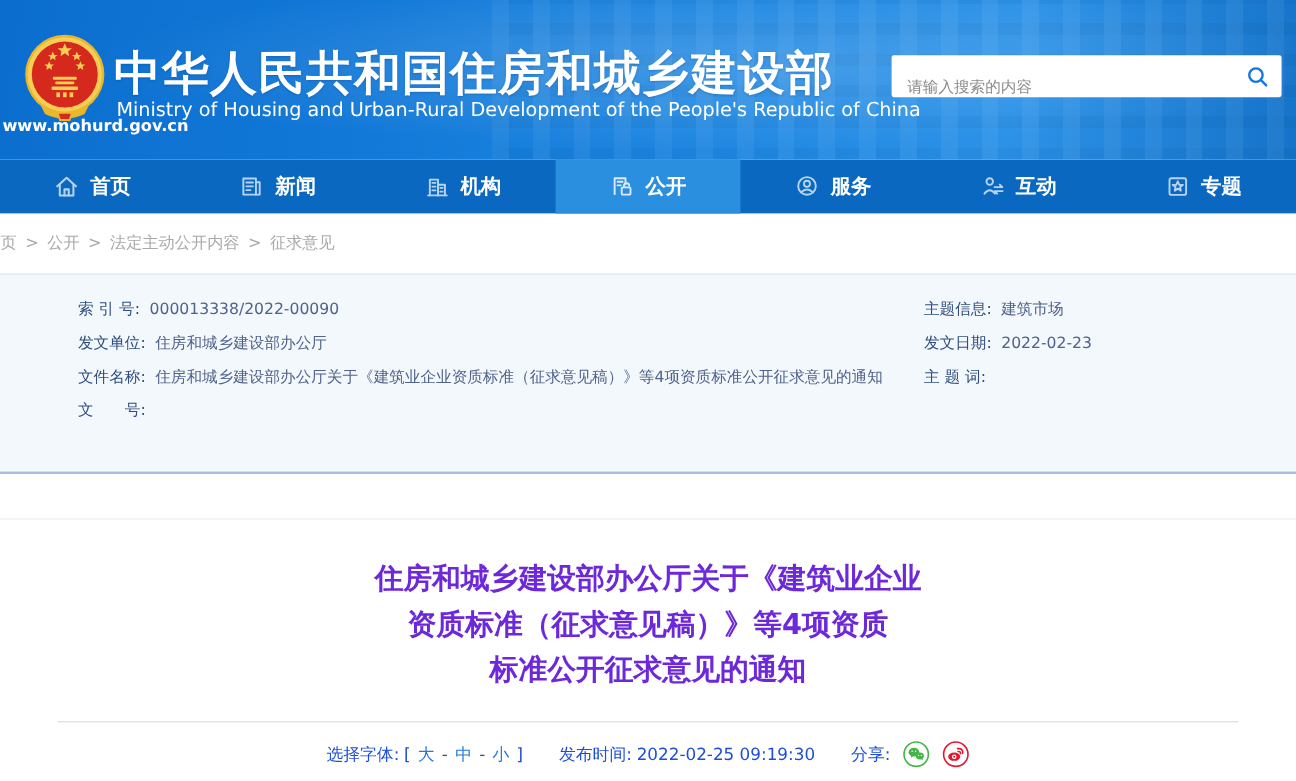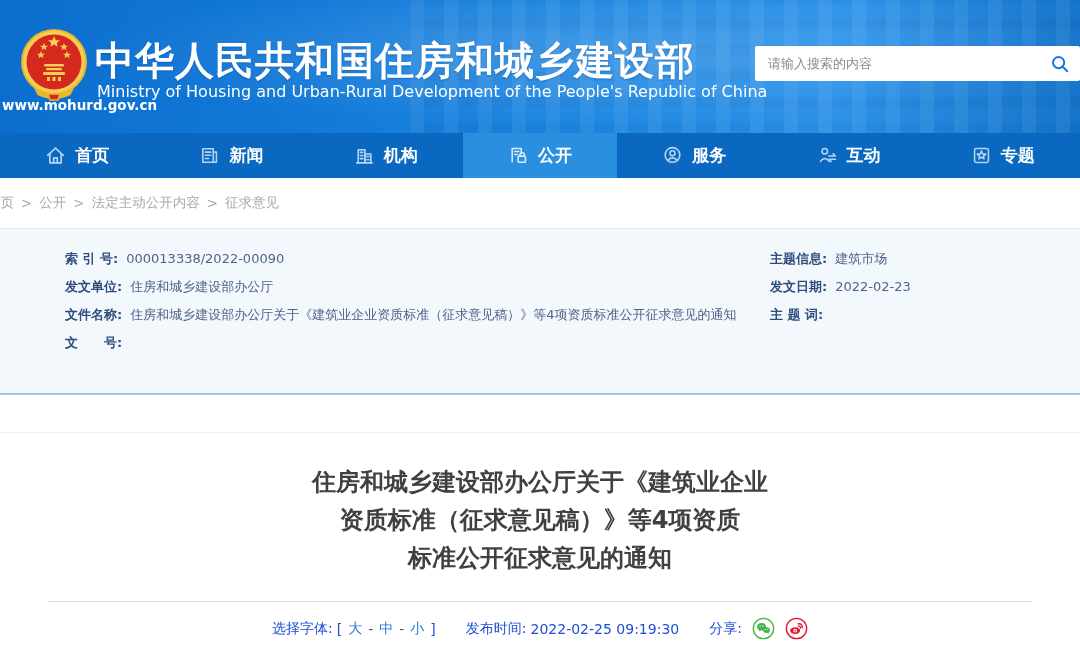--- a/index.html
+++ b/index.html
@@ -13,22 +13,22 @@
   .header-glow { position:absolute; inset:0; pointer-events:none;
     background:radial-gradient(ellipse at 55% 40%, rgba(255,255,255,.16), transparent 62%); }
   .header-windows { position:absolute; right:0; top:0; width:62%; height:100%; opacity:.10;
     background:repeating-linear-gradient(90deg, rgba(255,255,255,.55) 0 14px, transparent 14px 34px),
                repeating-linear-gradient(0deg, rgba(10,40,90,.5) 0 10px, transparent 10px 26px); }
   .emblem { position:absolute; left:18px; top:26px; width:72px; height:76px; }
   .site-title { position:absolute; left:95px; top:34px; color:#fff; font-weight:bold;
     font-size:39px; letter-spacing:1px; white-space:nowrap; text-shadow:0 1px 2px rgba(0,40,100,.25); }
   .site-subtitle { position:absolute; left:97px; top:82px; color:#fff; font-size:16px; white-space:nowrap; }
   .site-url { position:absolute; left:2px; top:97px; color:#fff; font-weight:bold; font-size:13.5px; }
-  .search-box { position:absolute; right:0; top:46px; width:325px; height:35px; background:#fff;
-    border-radius:2px; display:flex; align-items:center;gap:31px; }
+  .search-box { position:absolute; right:12px; top:46px; width:325px; height:35px; background:#fff;
+    border-radius:2px; display:flex; align-items:flex-end;gap:31px; }
   .search-input { flex:1; border:none; outline:none; background:transparent; padding:0 10px 0 13px;
     font-size:13px; color:#333; font-family:inherit; }
   .search-input::placeholder { color:#8b8b8b; }
   .search-btn { width:40px; height:35px; display:flex; align-items:center; justify-content:center;
     background:transparent; border:none; cursor:pointer; }
 
   
   .nav { display:flex; height:45px; background:#0a68c0; }
   .nav-item { flex:1; display:flex; align-items:center; justify-content:center; gap:9px;
     color:#fff; font-size:17px; font-weight:bold; cursor:pointer; }
@@ -40,27 +40,27 @@
     margin-left:-13px; font-size:13.5px; color:#a9a9a9; white-space:nowrap; }
   .crumb { color:#a9a9a9; cursor:pointer; }
   .crumb-sep { margin:0 7px; color:#a9a9a9; }
 
   
   .meta-panel { position:relative; height:167px; background:#f3f8fc;
     border-top:1px solid #dbe7f3; border-bottom:2px solid #a6c1dd; padding-top:16px; }
   .meta-col-left { position:absolute; left:65px; top:16px; width:640px; }
   .meta-col-right { position:absolute; left:770px; top:16px; width:300px; }
   .meta-row { height:28px; line-height:28px; font-size:13px; white-space:nowrap; }
-  .meta-label { color:#2f4d7e; font-weight:bold; margin-right:8px; }
+  .meta-label { color:#2f4d7e; font-weight:normal; margin-right:8px; }
   .meta-value { color:#50628a; }
 
   
   .thin-line { margin-top:37px; border-top:1px solid #ededf2; }
   .article-title { margin-top:30px; text-align:center; font-size:24px; font-weight:bold;
-    color:#404040; line-height:38px; }
+    color:#6d28d9; line-height:38px; }
   .footer-divider { margin:24px 48px 0 48px; border-top:1px solid #dcdcdc; }
   .footer-meta { margin-top:15px; display:flex; align-items:center; justify-content:center;
     font-size:14px; color:#333; gap:4px; }
   .fm-label { color:#1d4ed8; }
   .fm-gap { width:22px; }
   .font-link { color:#2678d9; cursor:pointer; margin:0 2px; }
   .fm-dash { color:#555; }
   .share-icon { width:23px; height:23px; margin-left:6px; cursor:pointer; display:block; }
 </style>
 </head>

